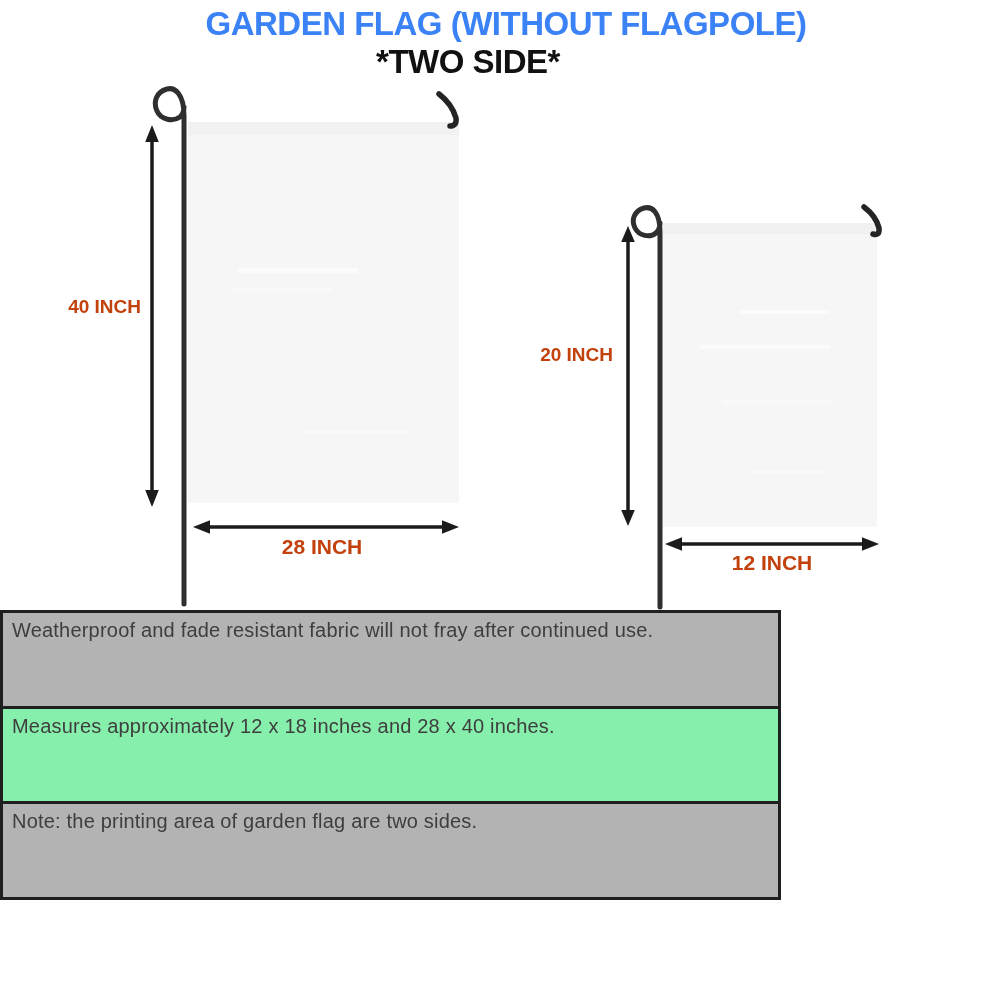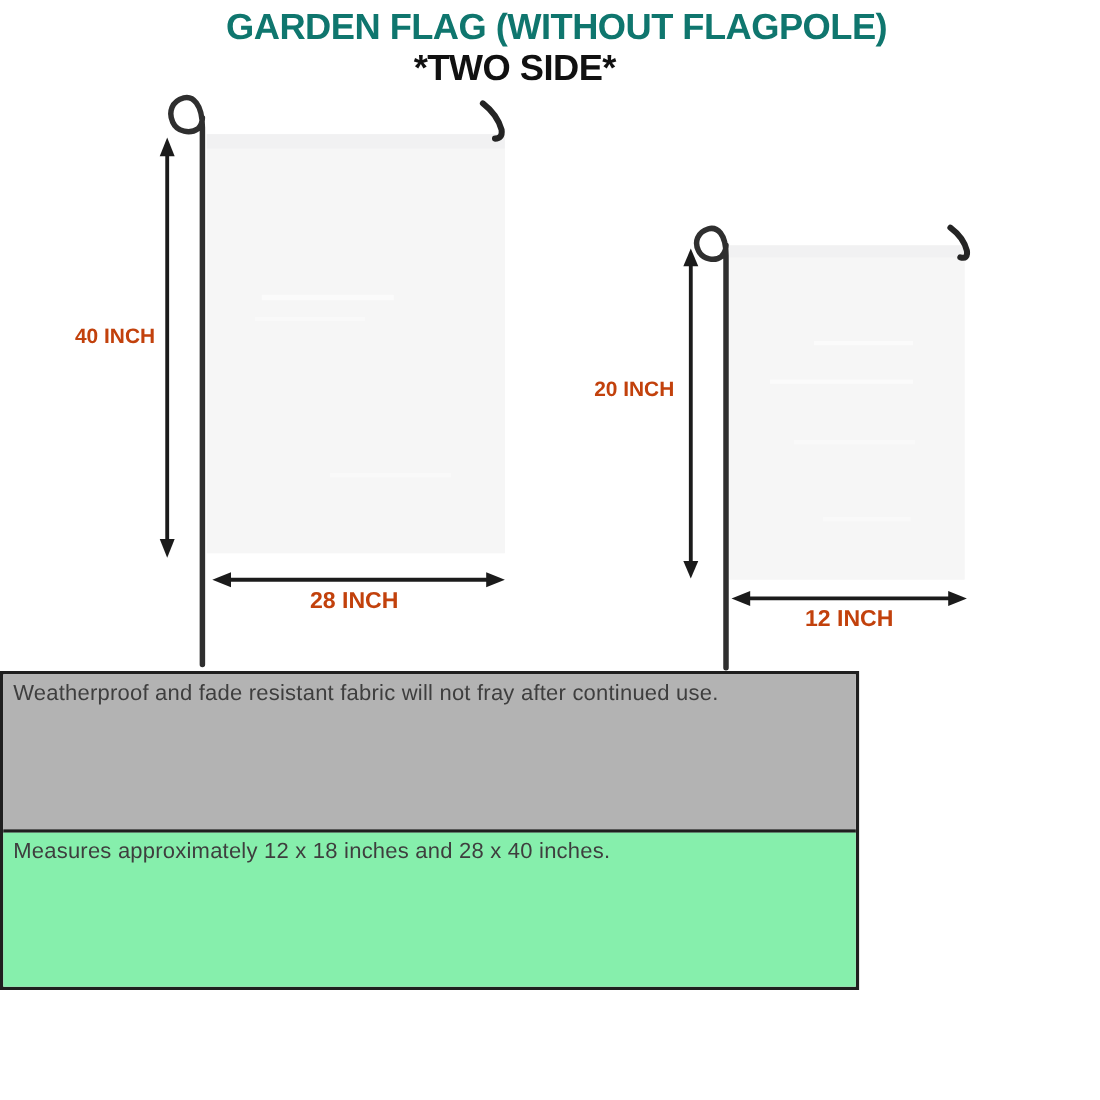--- a/index.html
+++ b/index.html
@@ -11,21 +11,21 @@
     width: 1000px;
     height: 1000px;
     background: #ffffff;
     overflow: hidden;
   }
 
   
   .title-block { position: absolute; top: 5px; left: 0; width: 1000px; text-align: center; }
   .title-line1 {
     font-size: 33px; font-weight: 900; letter-spacing: -0.5px;
-    color: #0f766e; line-height: 38px; white-space: nowrap; margin-left: 12px;
+    color: #3b82f6; line-height: 38px; white-space: nowrap; margin-left: 12px;
   }
   .title-line2 {
     font-size: 33px; font-weight: 900; letter-spacing: -0.5px;
     color: #111111; line-height: 38px; white-space: nowrap;
     transform: translateX(-32px);
   }
 
   
   .illustration { position: absolute; top: 0; left: 0; }
 
@@ -126,15 +126,16 @@
   </svg>
 
   <div class="dim-label label-40">40 INCH</div>
   <div class="dim-label label-28">28 INCH</div>
   <div class="dim-label label-18">20 INCH</div>
   <div class="dim-label label-12">12 INCH</div>
 
   <div class="features-panel">
     <div class="feature-row">Weatherproof and fade resistant fabric will not fray after continued use.</div>
     <div class="feature-row">Measures approximately 12 x 18 inches and 28 x 40 inches.</div>
+    <div class="feature-row">Note: the printing area of garden flag are two sides.</div>
   </div>
 
 </div>
 
 </body></html>

